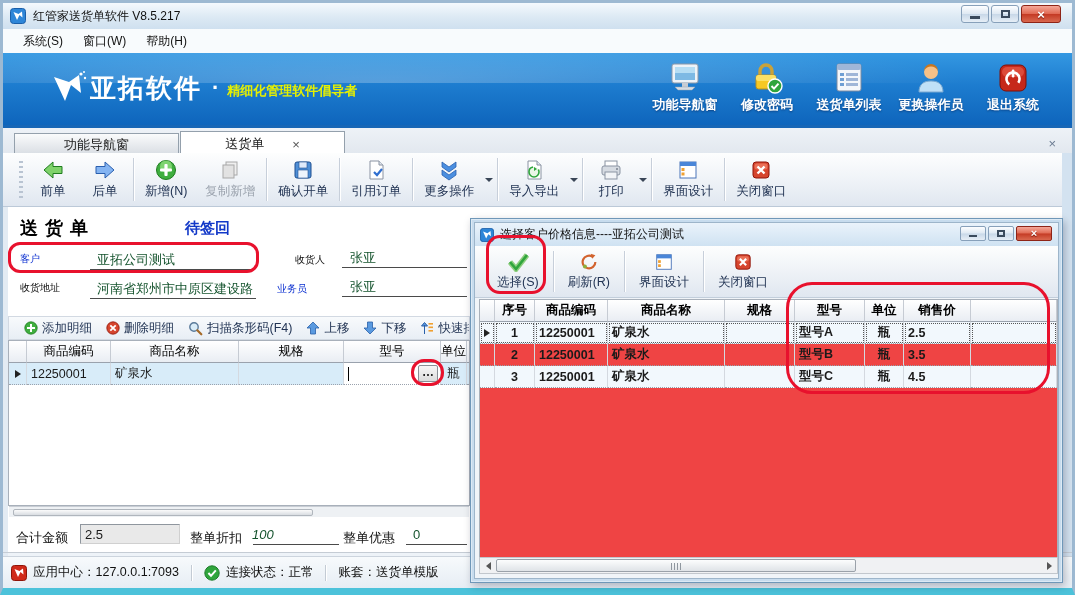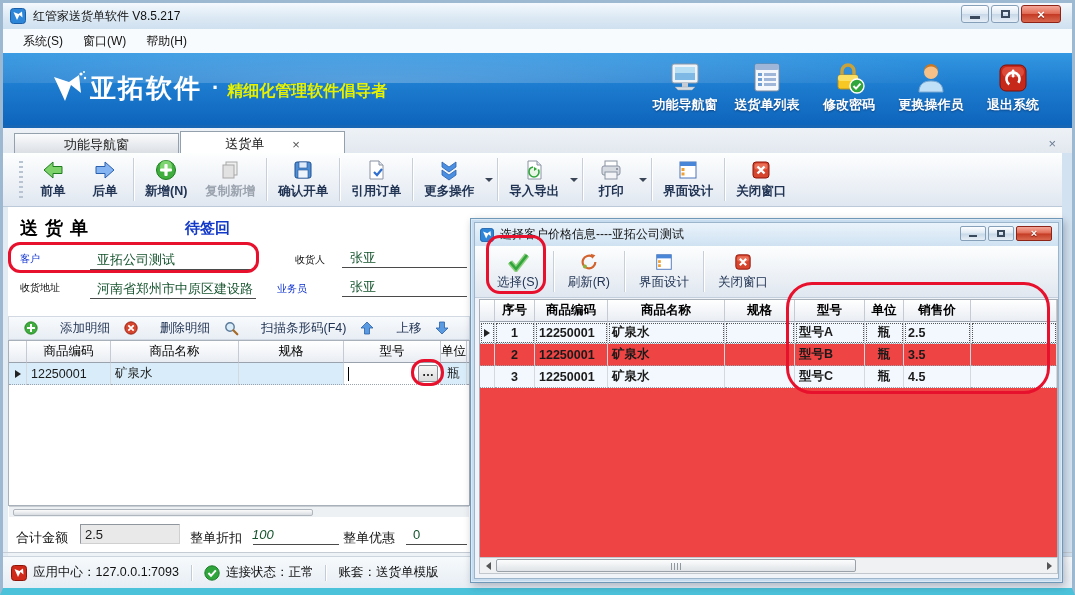--- a/index.html
+++ b/index.html
@@ -34,40 +34,40 @@
   .menu-item { padding:3px 10px; color:#111; }
 
   
   .banner { left:3px; top:53px; width:1069px; height:72px;
     background:linear-gradient(180deg,#3498e2 0%,#1d7ccf 45%,#0e65bc 100%); overflow:hidden; }
   .banner::before { content:""; position:absolute; left:0; top:-30px; width:1069px; height:60px;
     background:radial-gradient(ellipse at 35% 100%, rgba(255,255,255,.25), rgba(255,255,255,0) 60%); }
   .brand-row { position:absolute; left:45px; top:14px; display:flex; align-items:center; }
   .brand-name { color:#fff; font-size:26px; font-weight:bold; letter-spacing:2px; }
   .brand-dot { color:#fff; font-size:22px; font-weight:bold; margin:0 8px 0 10px; }
-  .brand-slogan { color:#e6f000; font-size:16px; font-weight:bold; margin-top:6px; }
+  .brand-slogan { color:#e6f000; font-size:13px; font-weight:bold; margin-top:6px; }
   .banner-actions { position:absolute; right:18px; top:6px; display:flex; }
   .banner-act { width:82px; height:62px; display:flex; flex-direction:column; align-items:center; justify-content:flex-start; cursor:pointer; }
   .banner-act svg { margin-top:3px; }
   .banner-act .lbl { color:#fff; font-weight:bold; font-size:13px; margin-top:2px; text-shadow:0 1px 2px rgba(0,0,40,.4); white-space:nowrap; }
 
   
   .tabstrip { left:3px; top:125px; width:1069px; height:28px;
     background:linear-gradient(180deg,#eef2f7,#e2e8ef); border-top:3px solid #1766b6; }
   .tab { position:absolute; top:3px; height:25px; width:165px; display:flex; align-items:center; justify-content:center;
     border:1px solid #94a0ac; border-bottom:none; font-size:13px; }
   .tab.inactive { background:linear-gradient(180deg,#fafbfc,#d6dbe1); top:5px; height:23px; }
   .tab.active { background:#fff; font-weight:normal; }
   .tab .tclose { margin-left:28px; color:#555; font-size:13px; }
   .strip-close { position:absolute; right:16px; top:8px; color:#6b7c92; font-size:13px; }
 
   
   .toolbar { left:3px; top:153px; width:1069px; height:54px;
     background:linear-gradient(180deg,#fdfefe,#eef2f7 55%,#e0e7f0); border-bottom:1px solid #bcc9d8;
-    display:flex; align-items:stretch; padding-left:12px;font-weight:bold; }
+    display:flex; align-items:stretch; padding-left:12px; }
   .tgrip { width:4px; margin:8px 4px; background:repeating-linear-gradient(180deg,#b9c4d2 0 2px,transparent 2px 5px); }
   .tb-item { display:flex; flex-direction:column; align-items:center; justify-content:center; padding:2px 9px; min-width:52px; cursor:pointer; }
   .tb-item .lbl { margin-top:2px; color:#223454; font-size:12.5px; white-space:nowrap; }
   .tb-item.disabled .lbl { color:#9aa2ad; }
   .tb-sep { width:1px; background:#c7cfda; margin:5px 2px; box-shadow:1px 0 0 #fff; }
   .caret { width:0; height:0; border-left:4px solid transparent; border-right:4px solid transparent; border-top:4px solid #3a4657; align-self:center; margin:0 2px; }
   .tb-wrap { display:flex; align-items:center; }
 
   
   .content { left:8px; top:207px; width:1054px; height:346px; background:#fff; }
@@ -78,21 +78,21 @@
   .doc-status { left:185px; top:219px; font-size:15px; font-weight:bold; color:#1238c8; }
 
   .fld-label { font-size:10px; color:#111; }
   .fld-label.blue { color:#0a2fd0; }
   .fld-value { font-size:13px; color:#14532d; }
   .fld-line { border-bottom:1px solid #4a4a4a; position:absolute; }
 
   
   .dtoolbar { left:8px; top:316px; width:462px; height:24px;
     background:linear-gradient(180deg,#f8fafc,#e8eef5); border:1px solid #d2d9e2; display:flex; align-items:center; padding-left:4px; overflow:hidden; }
-  .dt-item { display:flex; align-items:center; gap:22px; padding:0 7px; color:#223454; font-size:12.5px; white-space:nowrap; cursor:pointer; }
+  .dt-item { display:flex; align-items:center; gap:4px; padding:0 7px; color:#223454; font-size:12.5px; white-space:nowrap; cursor:pointer; }
   .dt-sep { width:1px; height:16px; background:#c7cfda; box-shadow:1px 0 0 #fff; }
 
   
   .grid-main { left:8px; top:340px; width:462px; height:166px; border:1px solid #a8b0ba; background:#fff; overflow:hidden; }
   .g-row { display:grid; grid-template-columns:18px 84px 128px 105px 97px 26px 60px; }
   .gh { height:22px; background:linear-gradient(180deg,#ffffff,#e9edf3); border-right:1px solid #c6cbd3; border-bottom:1px solid #9aa2ad;
     display:flex; align-items:center; justify-content:center; font-size:12.5px; color:#000; }
   .gc { height:22px; border-right:1px solid #d4d9e0; border-bottom:1px dotted #9aa2ad; display:flex; align-items:center; padding:0 4px; font-size:12.5px; }
   .row-sel .gc { background:#d8ecf9; }
   .ind { justify-content:center; }
@@ -199,41 +199,41 @@
       <svg width="34" height="32" viewBox="0 0 34 32">
         <rect x="4" y="2" width="26" height="19" rx="2" fill="#eef3f8" stroke="#8a97a8"></rect>
         <rect x="7" y="5" width="20" height="13" fill="#7db9e4"></rect>
         <rect x="7" y="5" width="20" height="6" fill="#b5ddf4"></rect>
         <rect x="14" y="21" width="6" height="4" fill="#c7ccd4"></rect>
         <path d="M10 28 h14 l3 -3 h-20 z" fill="#d8dde3" stroke="#9aa5b2" stroke-width="0.5"></path>
       </svg>
       <span class="lbl">功能导航窗</span>
     </div>
     <div class="banner-act">
+      <svg width="34" height="32" viewBox="0 0 34 32">
+        <path d="M10 14 v-5 a6 6 0 0 1 12 0 v5" fill="none" stroke="#c9a23a" stroke-width="3.4"></path>
+        <rect x="6" y="13" width="20" height="14" rx="2.5" fill="#f7c824" stroke="#b8901e"></rect>
+        <rect x="6" y="13" width="20" height="6" rx="2.5" fill="#fbe066"></rect>
+        <circle cx="25" cy="24" r="7" fill="#2fa53c" stroke="#fff" stroke-width="1.4"></circle>
+        <path d="M21.5 24 l2.5 2.6 l4.5 -5" fill="none" stroke="#fff" stroke-width="2"></path>
+      </svg>
+      <span class="lbl">修改密码</span>
+    </div>
+    <div class="banner-act">
       <svg width="32" height="32" viewBox="0 0 32 32">
         <rect x="4" y="2" width="24" height="27" rx="2" fill="#f4f7fb" stroke="#7d8aa0"></rect>
         <rect x="4" y="2" width="24" height="6" rx="2" fill="#9fb6d8"></rect>
         <rect x="7" y="11" width="4" height="3" fill="#6f9fd4"></rect>
           <rect x="13" y="11" width="12" height="3" fill="#9fb6d8"></rect>
         <rect x="7" y="16" width="4" height="3" fill="#6f9fd4"></rect>
           <rect x="13" y="16" width="12" height="3" fill="#9fb6d8"></rect>
         <rect x="7" y="21" width="4" height="3" fill="#6f9fd4"></rect>
           <rect x="13" y="21" width="12" height="3" fill="#9fb6d8"></rect>
       </svg>
       <span class="lbl">送货单列表</span>
-    </div>
-    <div class="banner-act">
-      <svg width="34" height="32" viewBox="0 0 34 32">
-        <path d="M10 14 v-5 a6 6 0 0 1 12 0 v5" fill="none" stroke="#c9a23a" stroke-width="3.4"></path>
-        <rect x="6" y="13" width="20" height="14" rx="2.5" fill="#f7c824" stroke="#b8901e"></rect>
-        <rect x="6" y="13" width="20" height="6" rx="2.5" fill="#fbe066"></rect>
-        <circle cx="25" cy="24" r="7" fill="#2fa53c" stroke="#fff" stroke-width="1.4"></circle>
-        <path d="M21.5 24 l2.5 2.6 l4.5 -5" fill="none" stroke="#fff" stroke-width="2"></path>
-      </svg>
-      <span class="lbl">修改密码</span>
     </div>
     <div class="banner-act">
       <svg width="32" height="32" viewBox="0 0 32 32">
         <circle cx="16" cy="10" r="7" fill="#f6c188"></circle>
         <path d="M9 9 a7 7 0 0 1 14 0 c-2 -3.4 -4 -4.4 -7 -4.4 s-5 1 -7 4.4z" fill="#c8761f"></path>
         <path d="M4 30 c0 -8 5 -11 12 -11 s12 3 12 11z" fill="#bfe0f7" stroke="#7aa9d0"></path>
       </svg>
       <span class="lbl">更换操作员</span>
     </div>
     <div class="banner-act">

